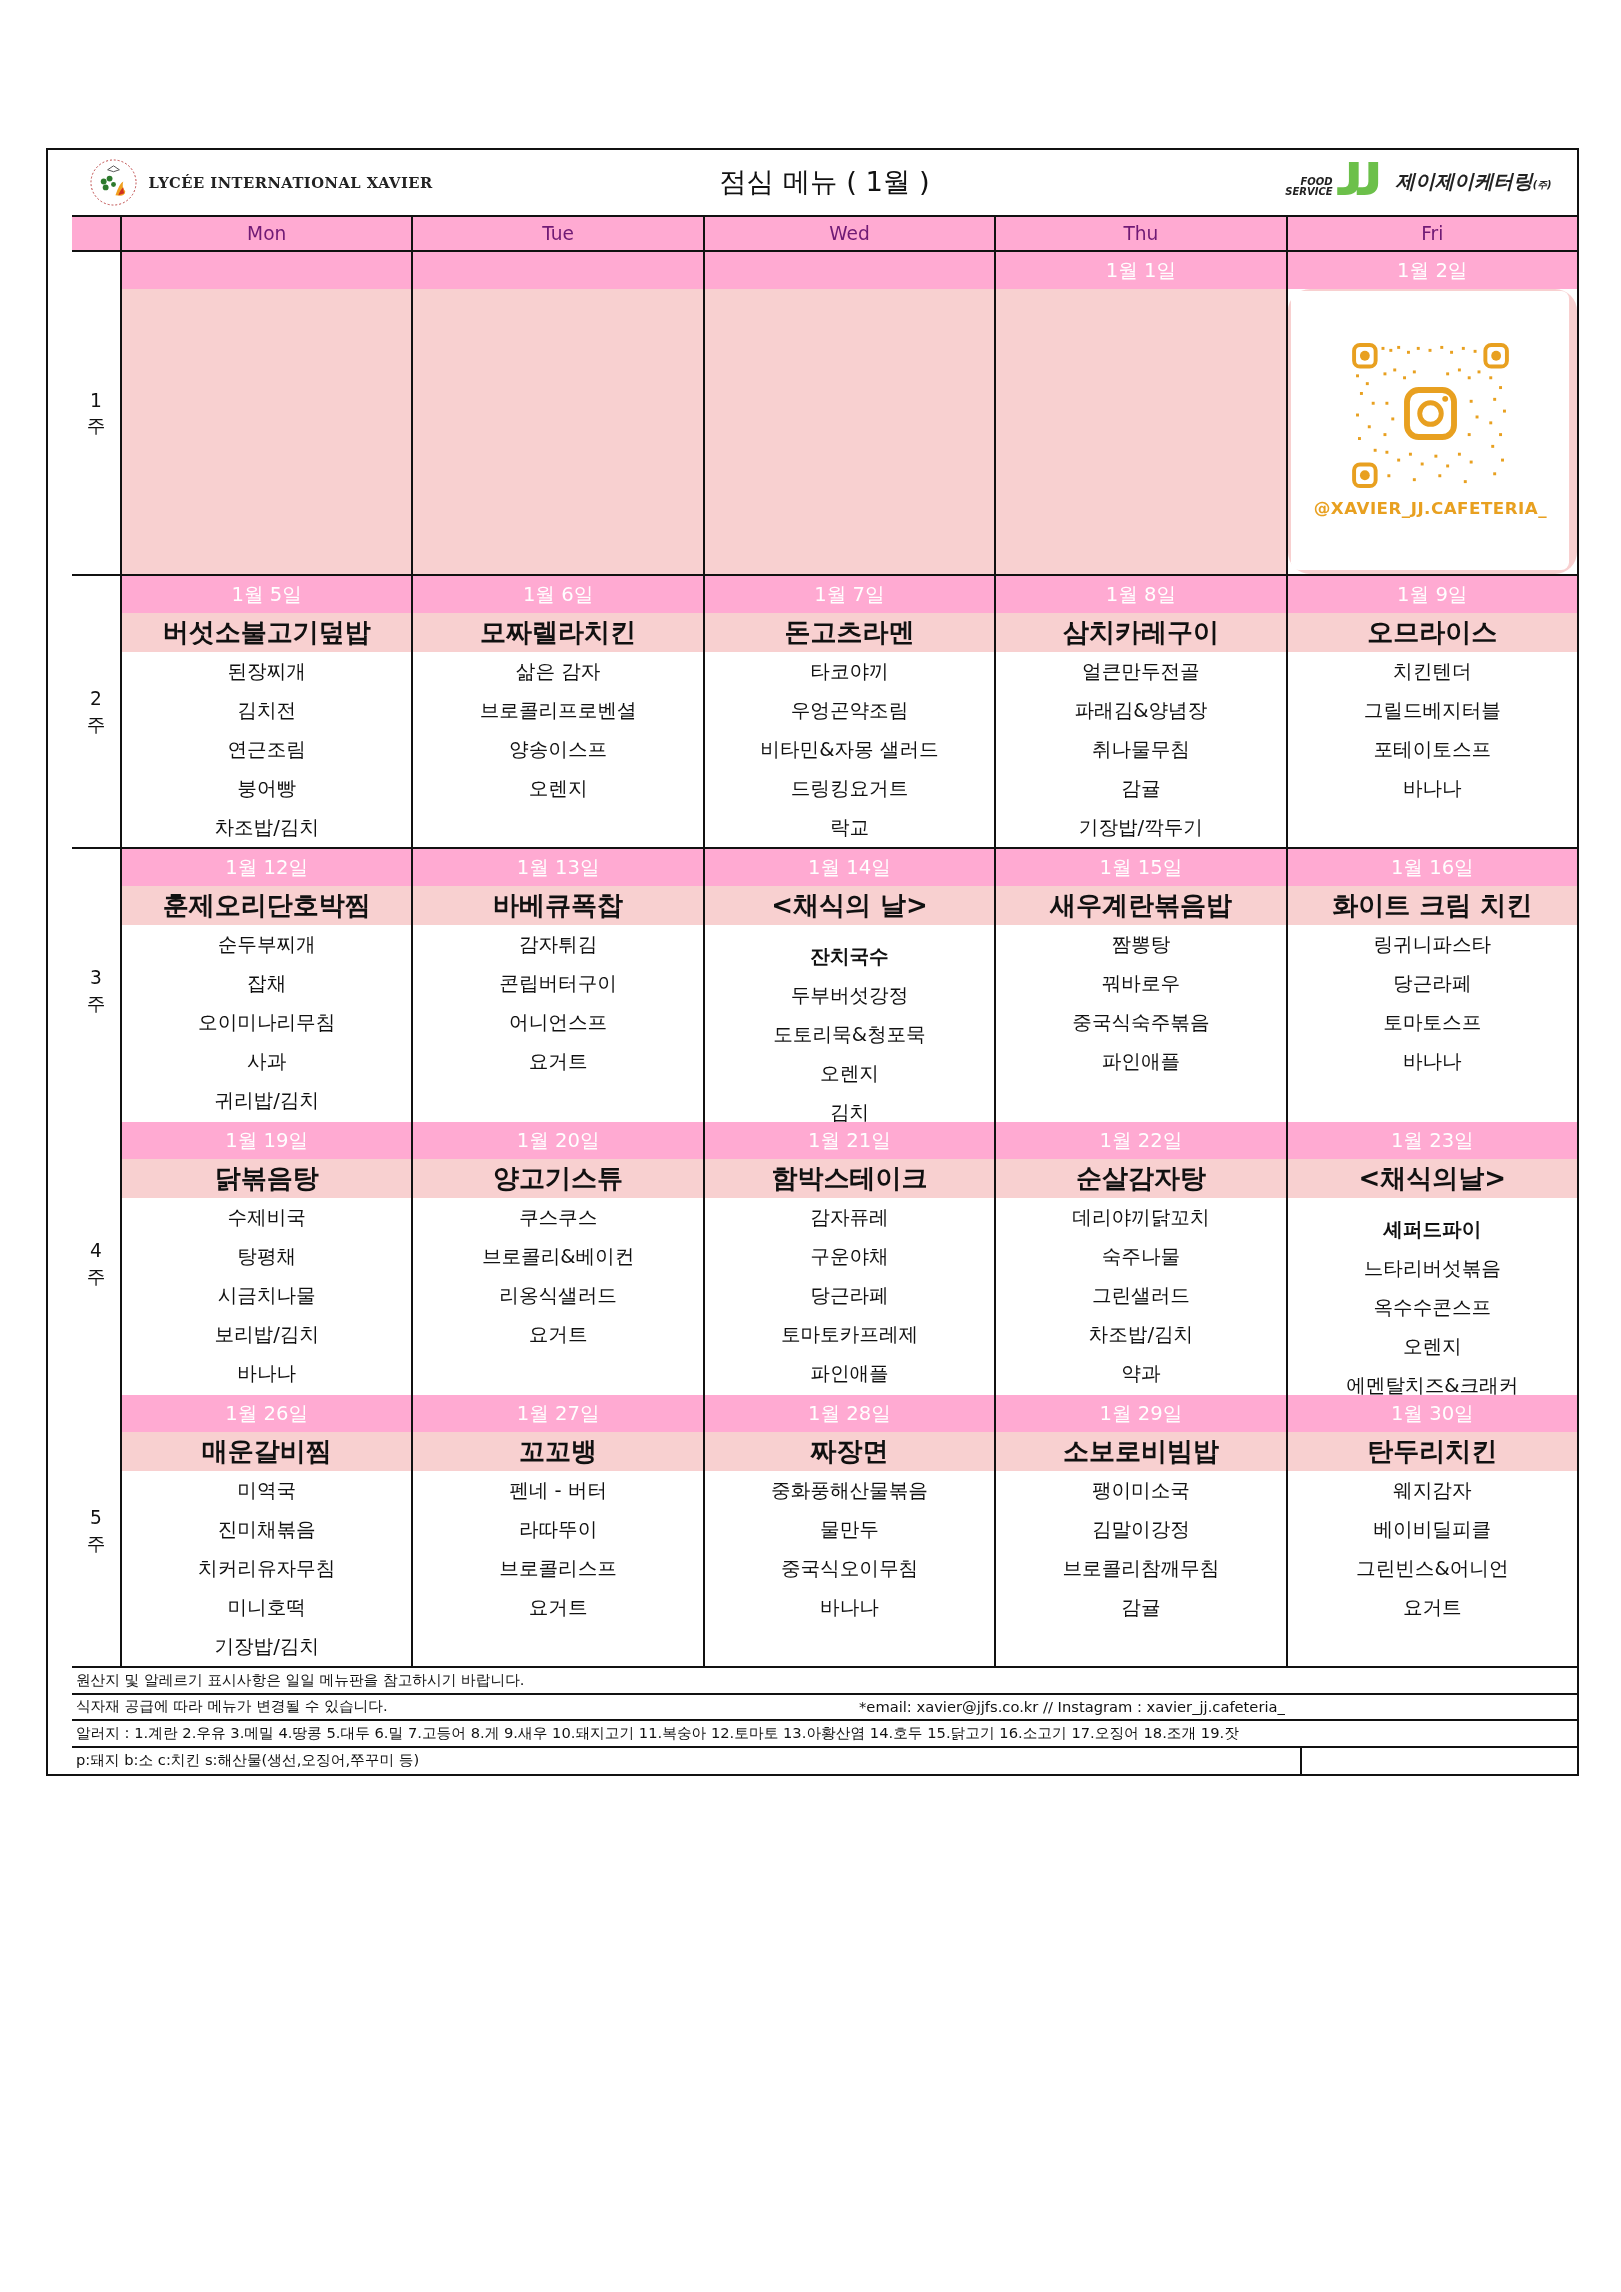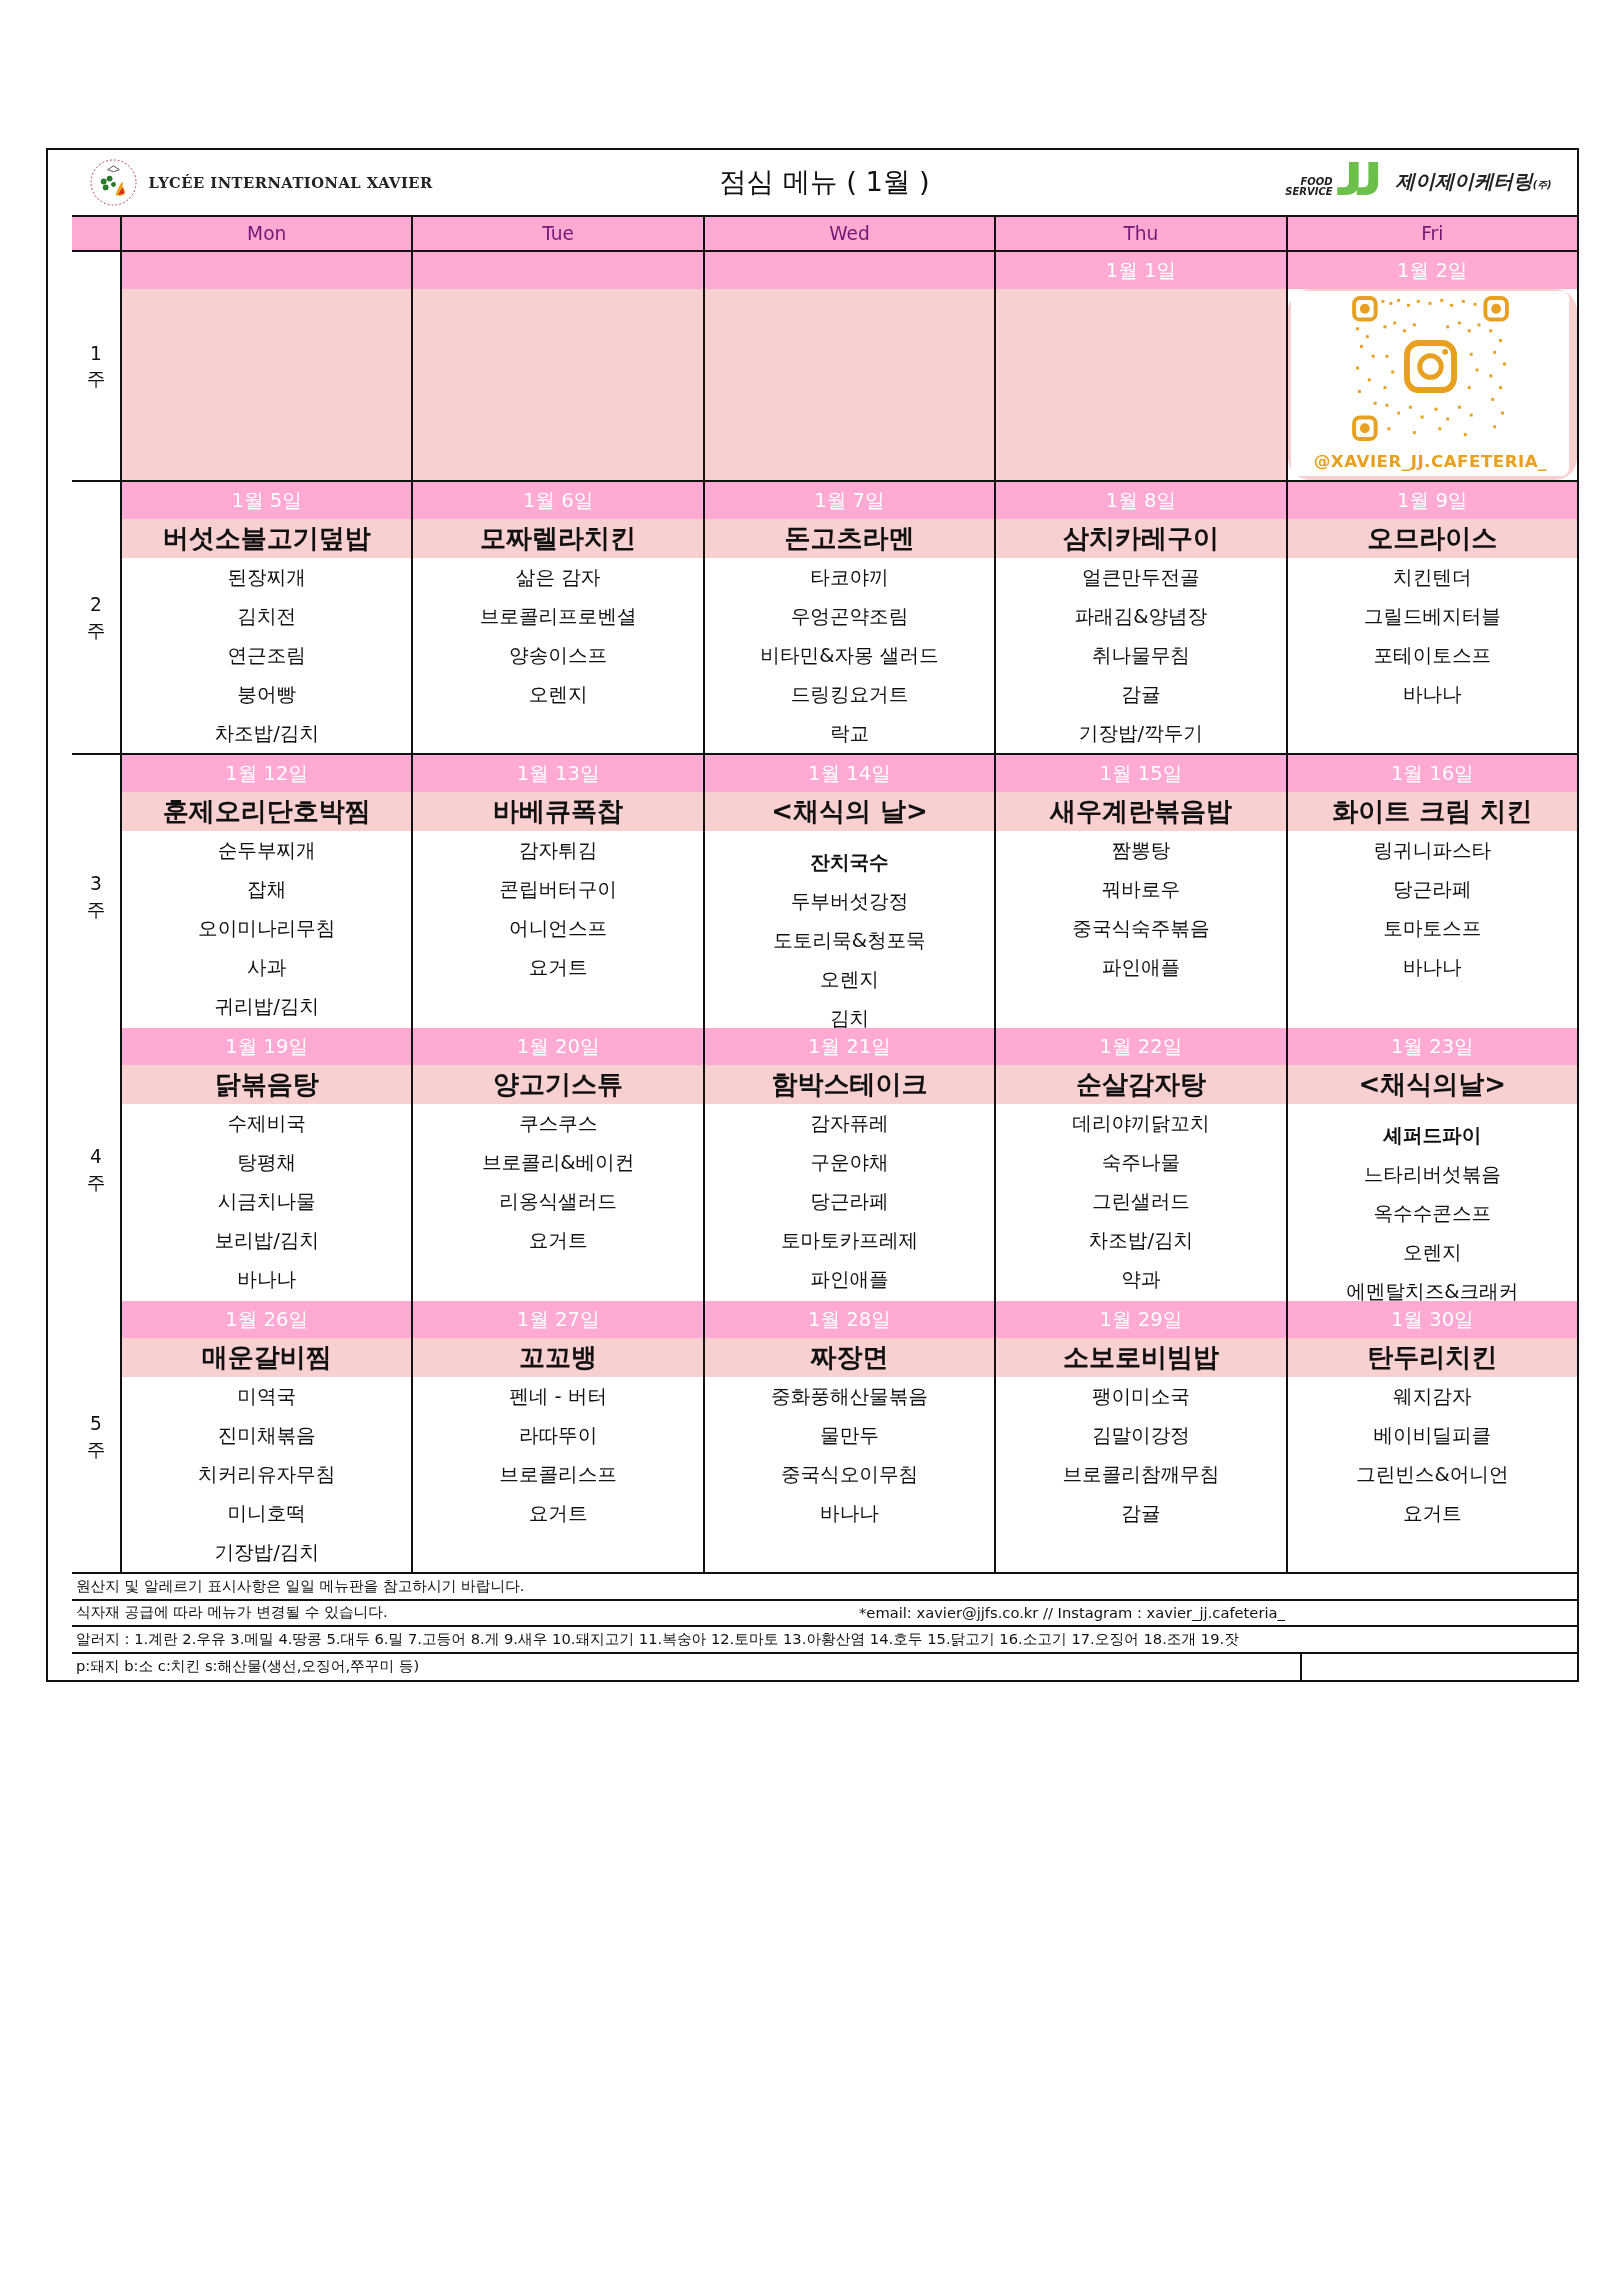--- a/index.html
+++ b/index.html
@@ -22,21 +22,21 @@
   .day{border-left:2px solid #111;border-bottom:2px solid #111;box-sizing:border-box;display:flex;flex-direction:column;background:#fff;}
   .date{height:37px;background:#ffaad2;color:#fff;font-size:19.6px;display:flex;align-items:center;justify-content:center;}
   .main{height:39px;background:#f8d0d0;font-size:26px;font-weight:bold;display:flex;align-items:center;justify-content:center;}
   .side{height:39px;font-size:19.6px;display:flex;align-items:center;justify-content:center;}
   .side.bold{font-weight:bold;margin-top:12px;}
   .empty-body{flex:1;background:#f8d0d0;}
   .qr-wrap{flex:1;background:#f8d0d0;padding:2px 7.8px 3.9px 3.9px;box-sizing:border-box;border-radius:22px;}
   .qr-card{background:#fff;border-radius:7.8px;height:100%;display:flex;flex-direction:column;align-items:center;justify-content:center;}
   .qr{width:157px;height:145px;position:relative;}
   .qr-handle{color:#e8a020;font-size:16.7px;font-weight:bold;margin-top:9.8px;letter-spacing:0.5px;}
-  .wk1 .day,.wk1 .wk{height:230px;}
+  .wk1 .day,.wk1 .wk{height:324px;}
   .row{height:273px;}
   .foot{font-size:14.7px;border-bottom:2px solid #111;height:26.5px;display:flex;align-items:center;padding-left:3.9px;box-sizing:border-box;position:relative;}
   .foot:last-child{border-bottom:none;}
   .foot .right{position:absolute;left:787px;}
   .foot .split{position:absolute;left:1228px;top:0;bottom:0;border-left:2px solid #111;}
 </style>
 </head>
 <body>
 
 <div class="sheet">

